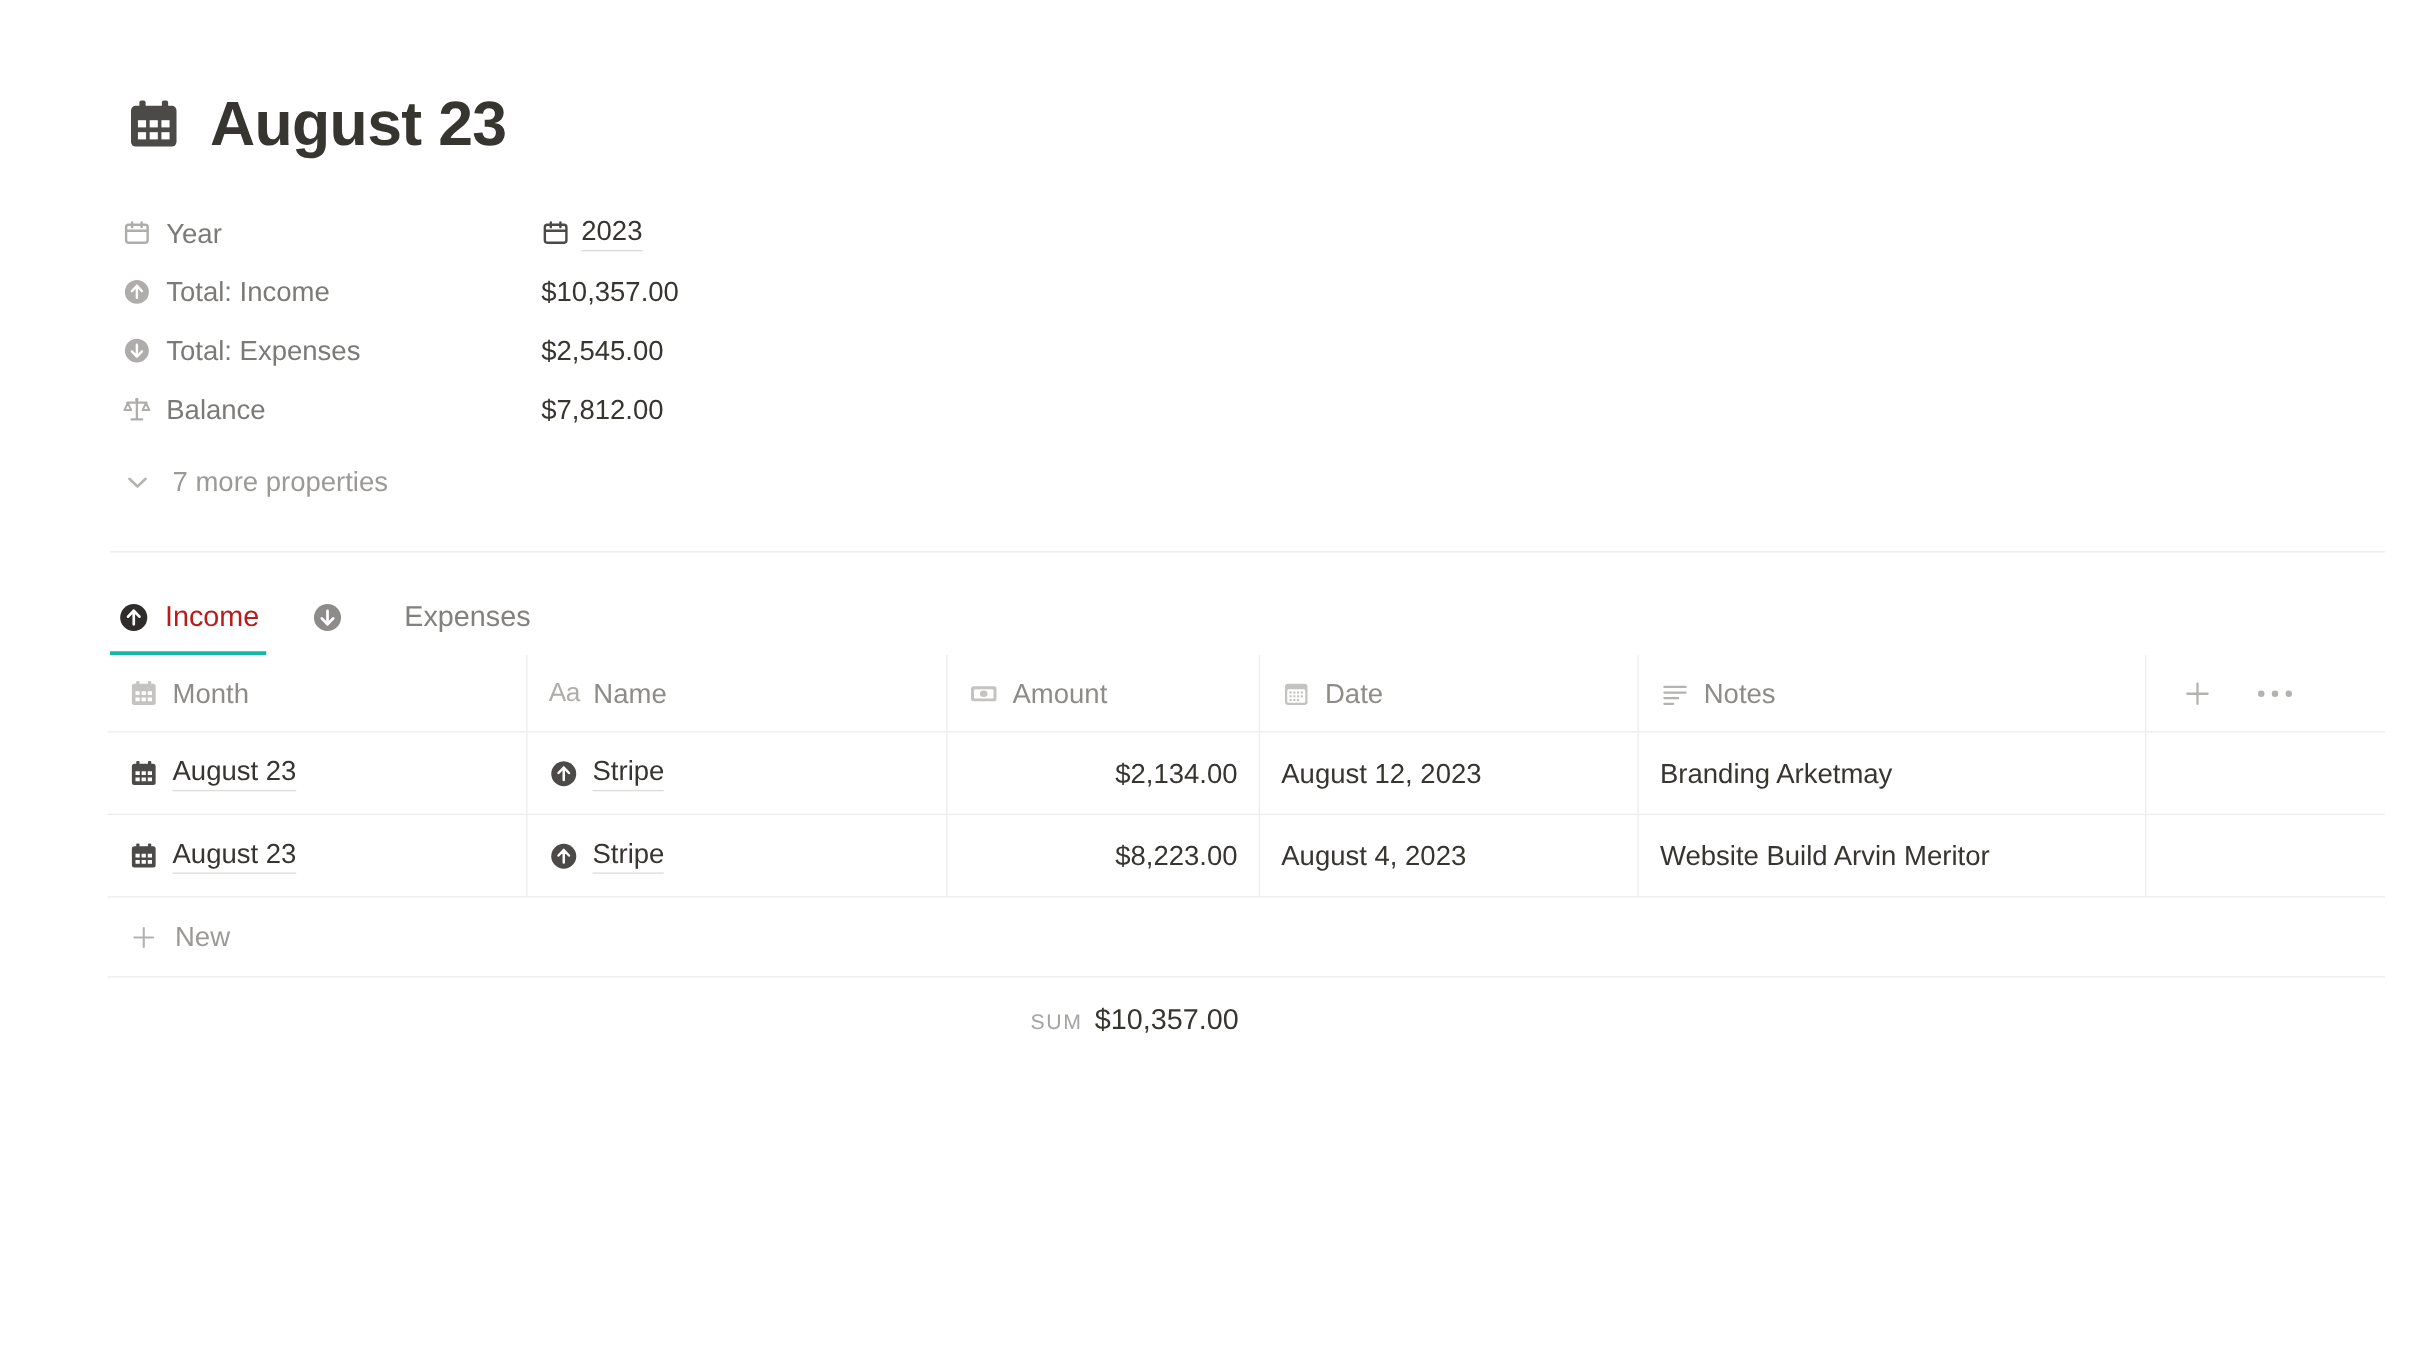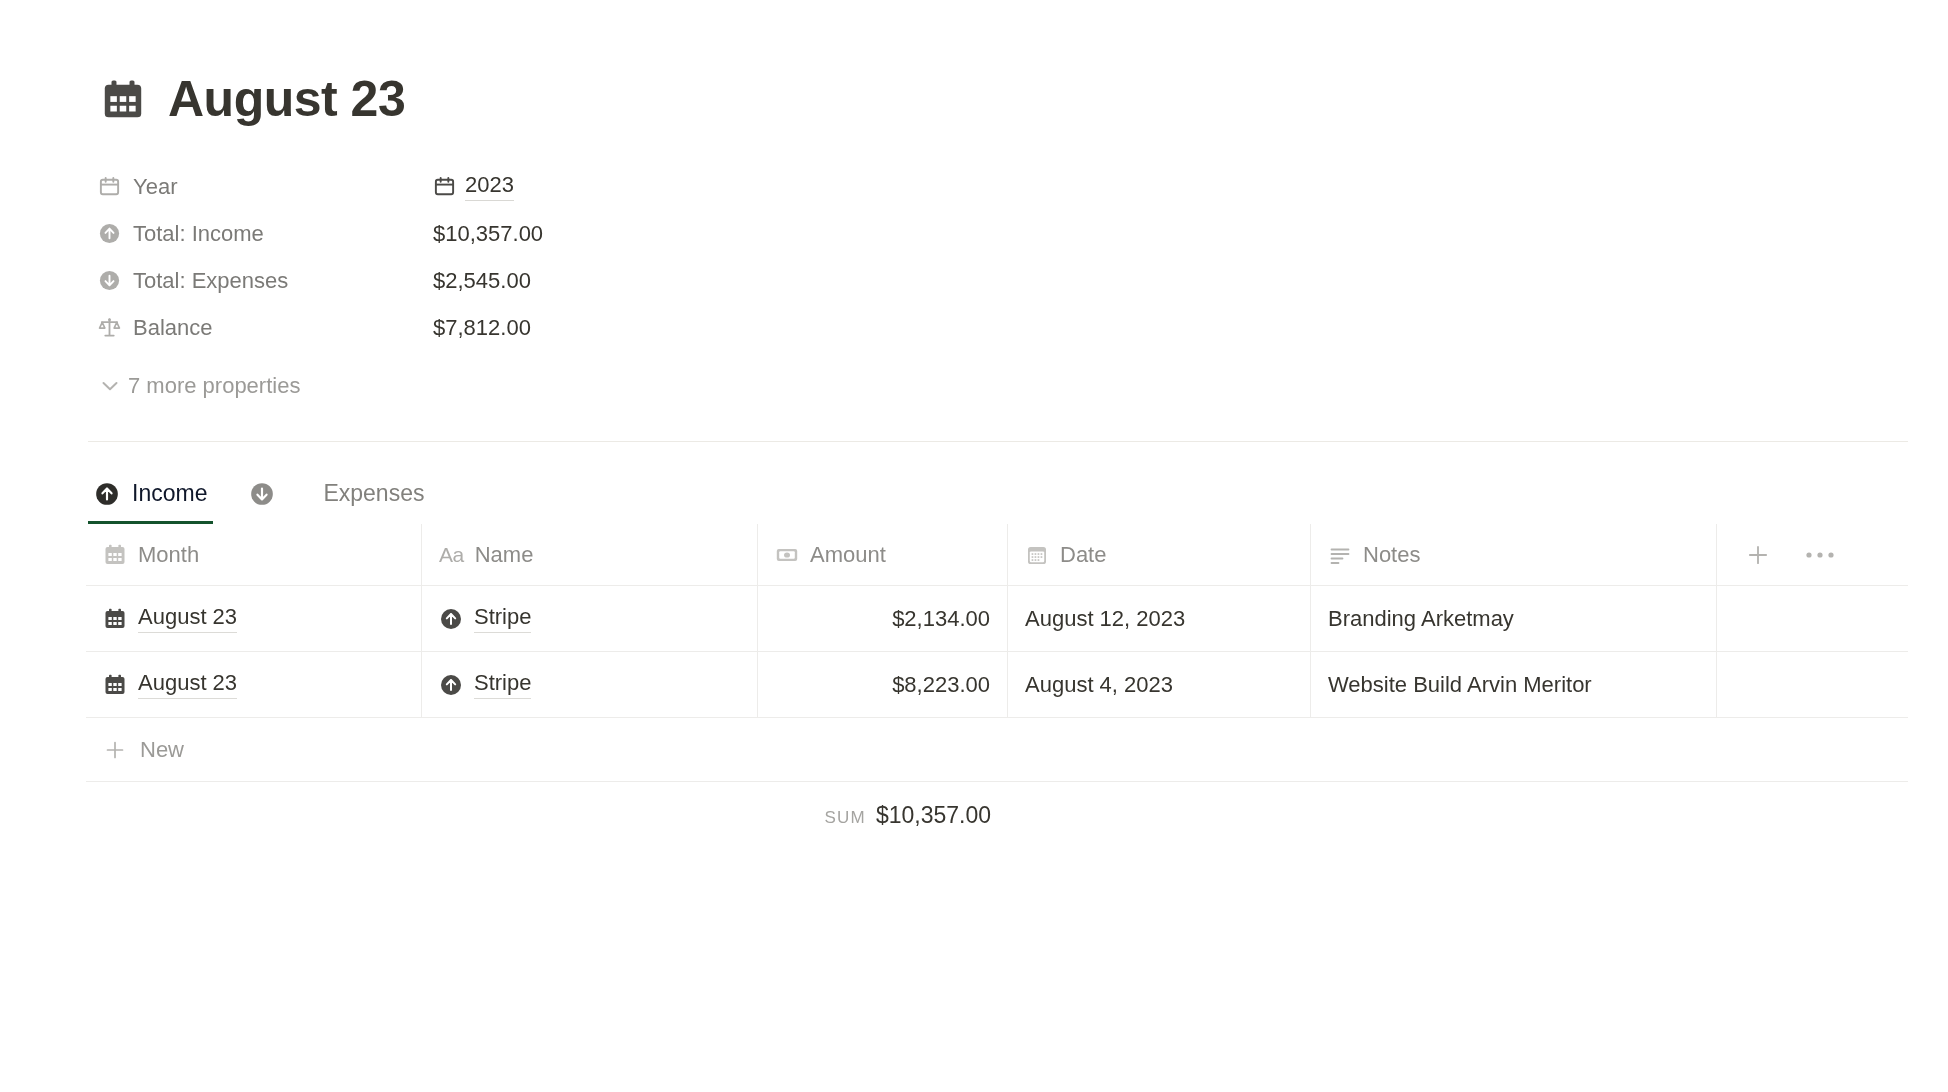--- a/index.html
+++ b/index.html
@@ -73,21 +73,21 @@
   .relation-pill .rel-text {
     border-bottom: 1.5px solid #d9d8d4;
     padding-bottom: 2px;
     line-height: 1.15;
     text-align: center;
   }
 
   .more-props {
     display: flex;
     align-items: center;
-    gap: 6px;
+    gap: 16px;
     padding: 22px 0 0 98px;
   }
   .chev { width: 24px; height: 24px; flex: none; display: block; }
   .more-props-label {
     font-size: 22px;
     color: #9b9a97;
   }
 
   
   .hr {
@@ -105,21 +105,21 @@
   }
   .tab {
     display: flex;
     align-items: center;
     gap: 12px;
     padding: 4px 6px 14px 6px;
     font-size: 23px;
     cursor: pointer;
   }
   .tab-icon { width: 26px; height: 26px; flex: none; display: block; }
-  .tab.active { color: #0f172a; border-bottom: 3px solid #14532d; }
+  .tab.active { color: #b91c1c; border-bottom: 3px solid #14b8a6; }
   .tab.inactive { color: #82817d; border-bottom: 3px solid transparent; gap: 48px; }
 
   
   .table-wrap {
     margin-left: 86px;
     margin-right: 40px;
     position: relative;
   }
   .row {
     display: flex;

